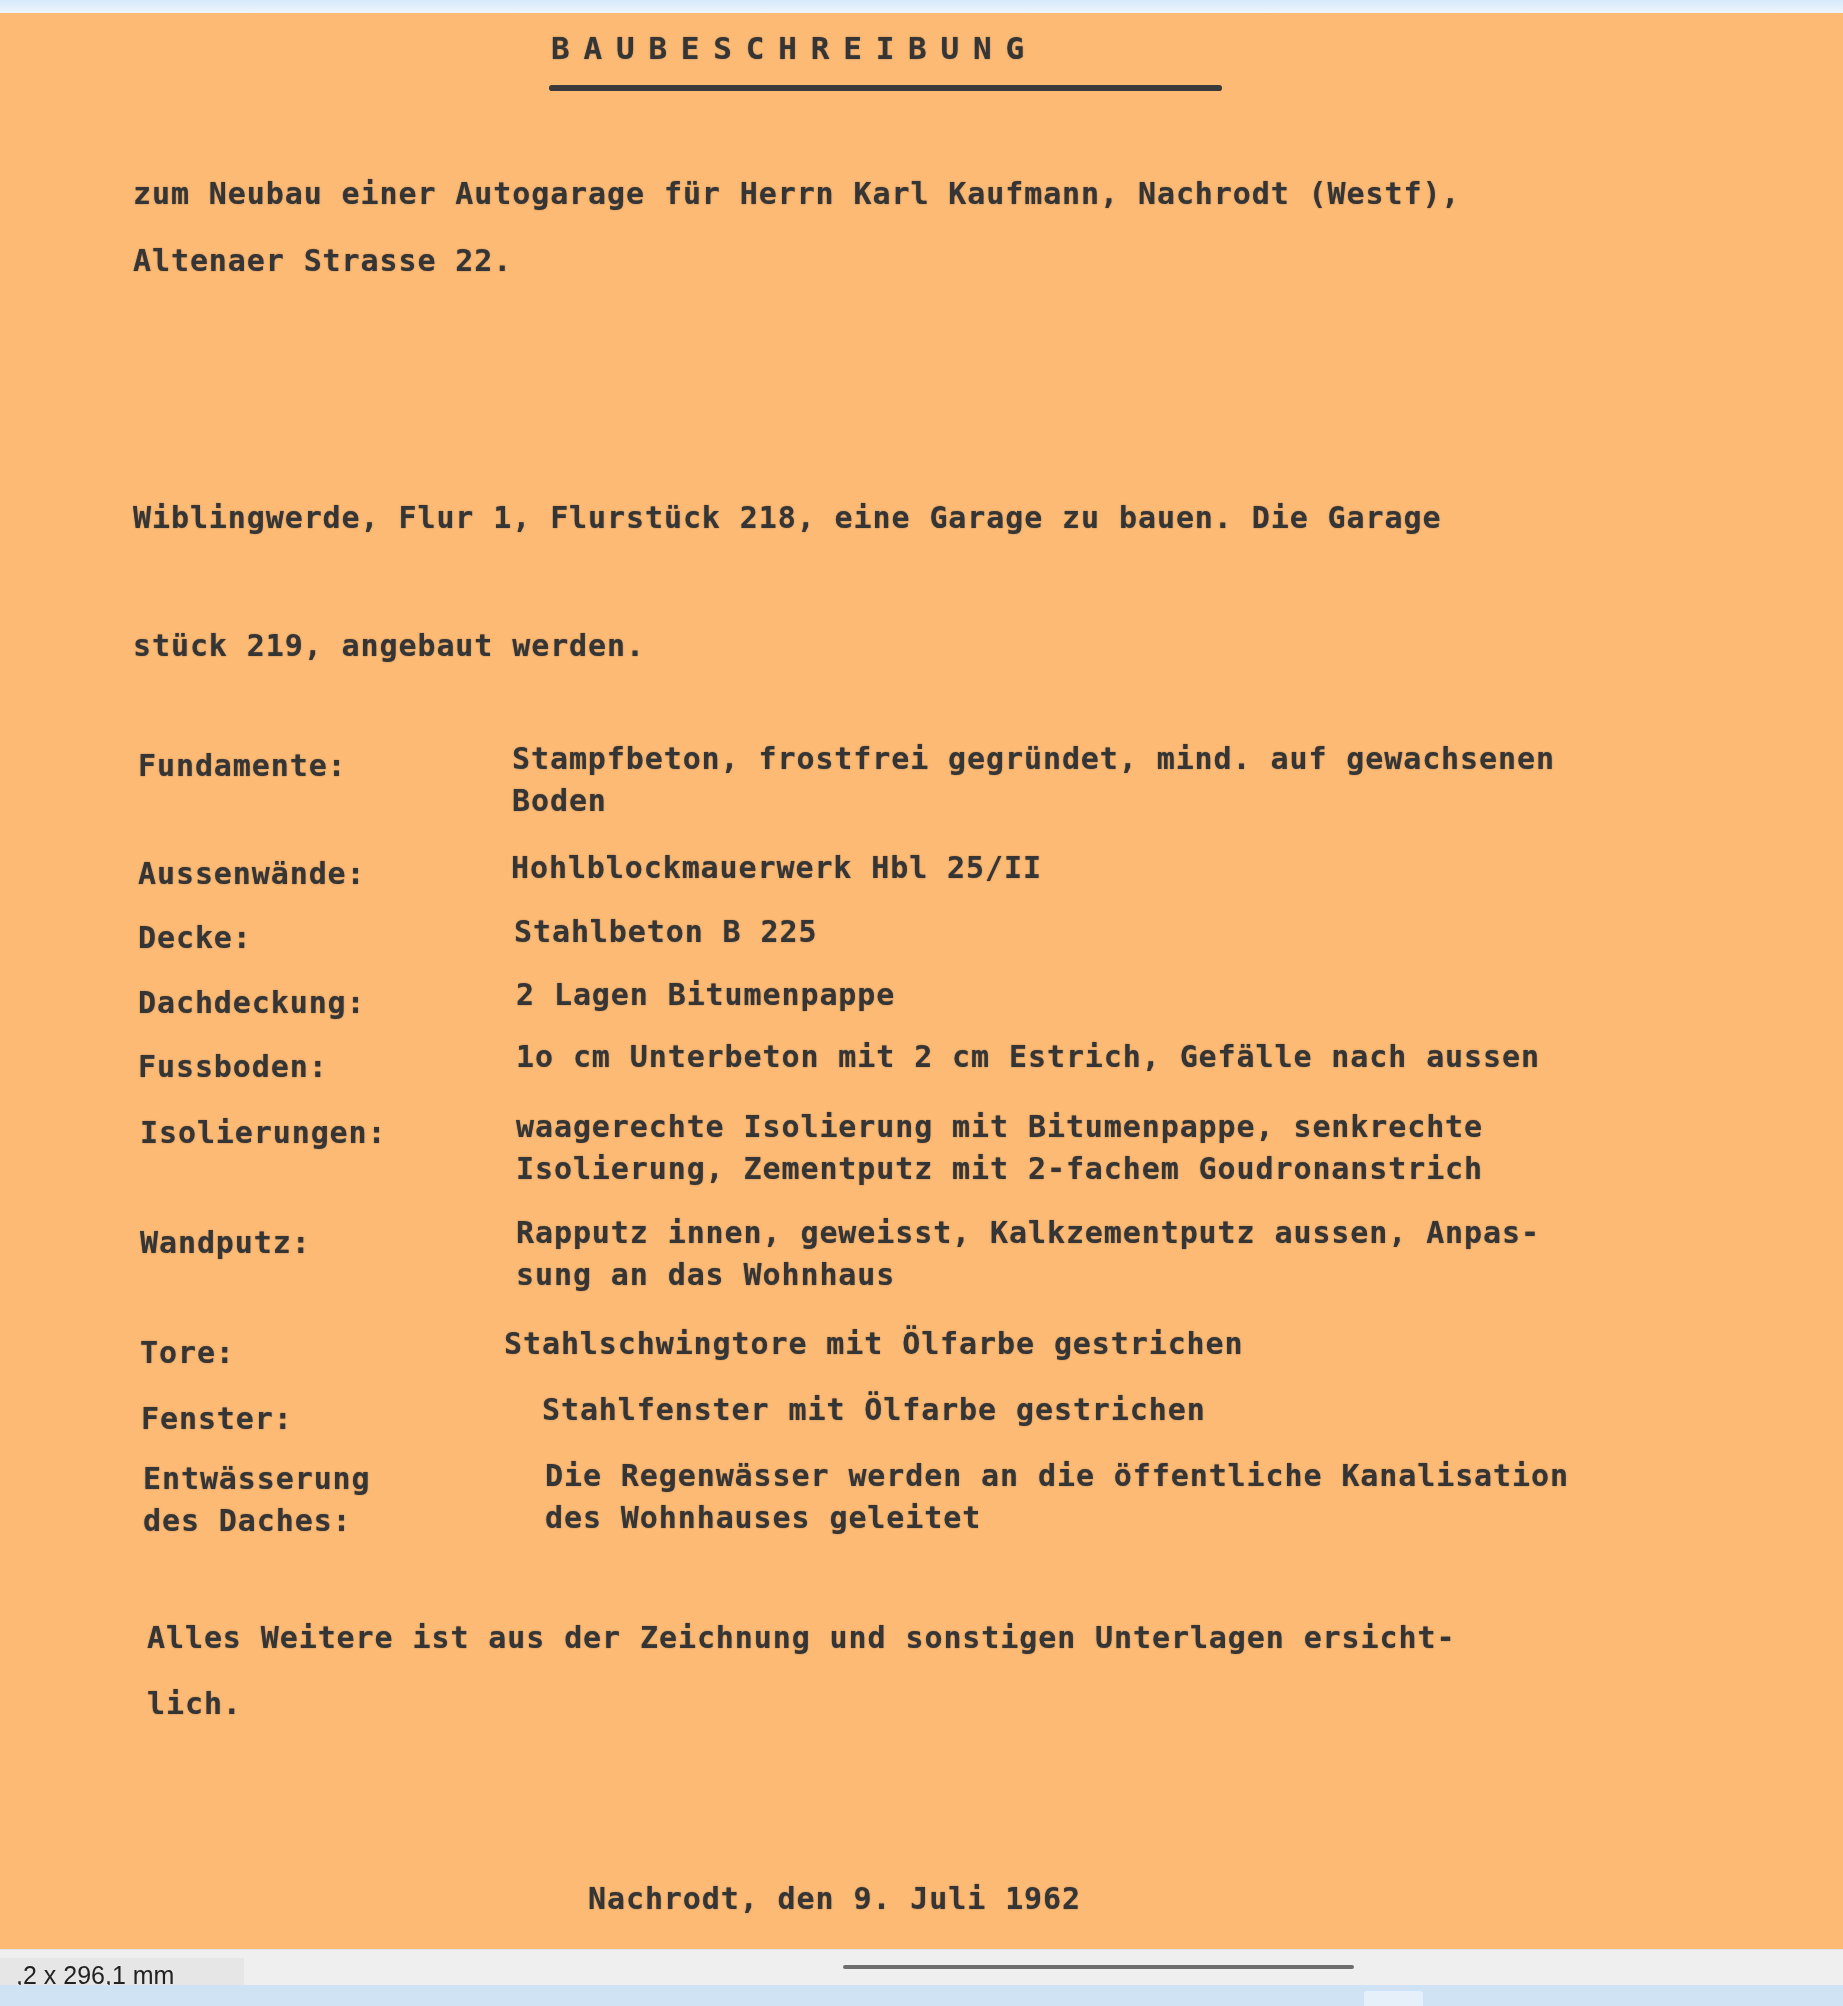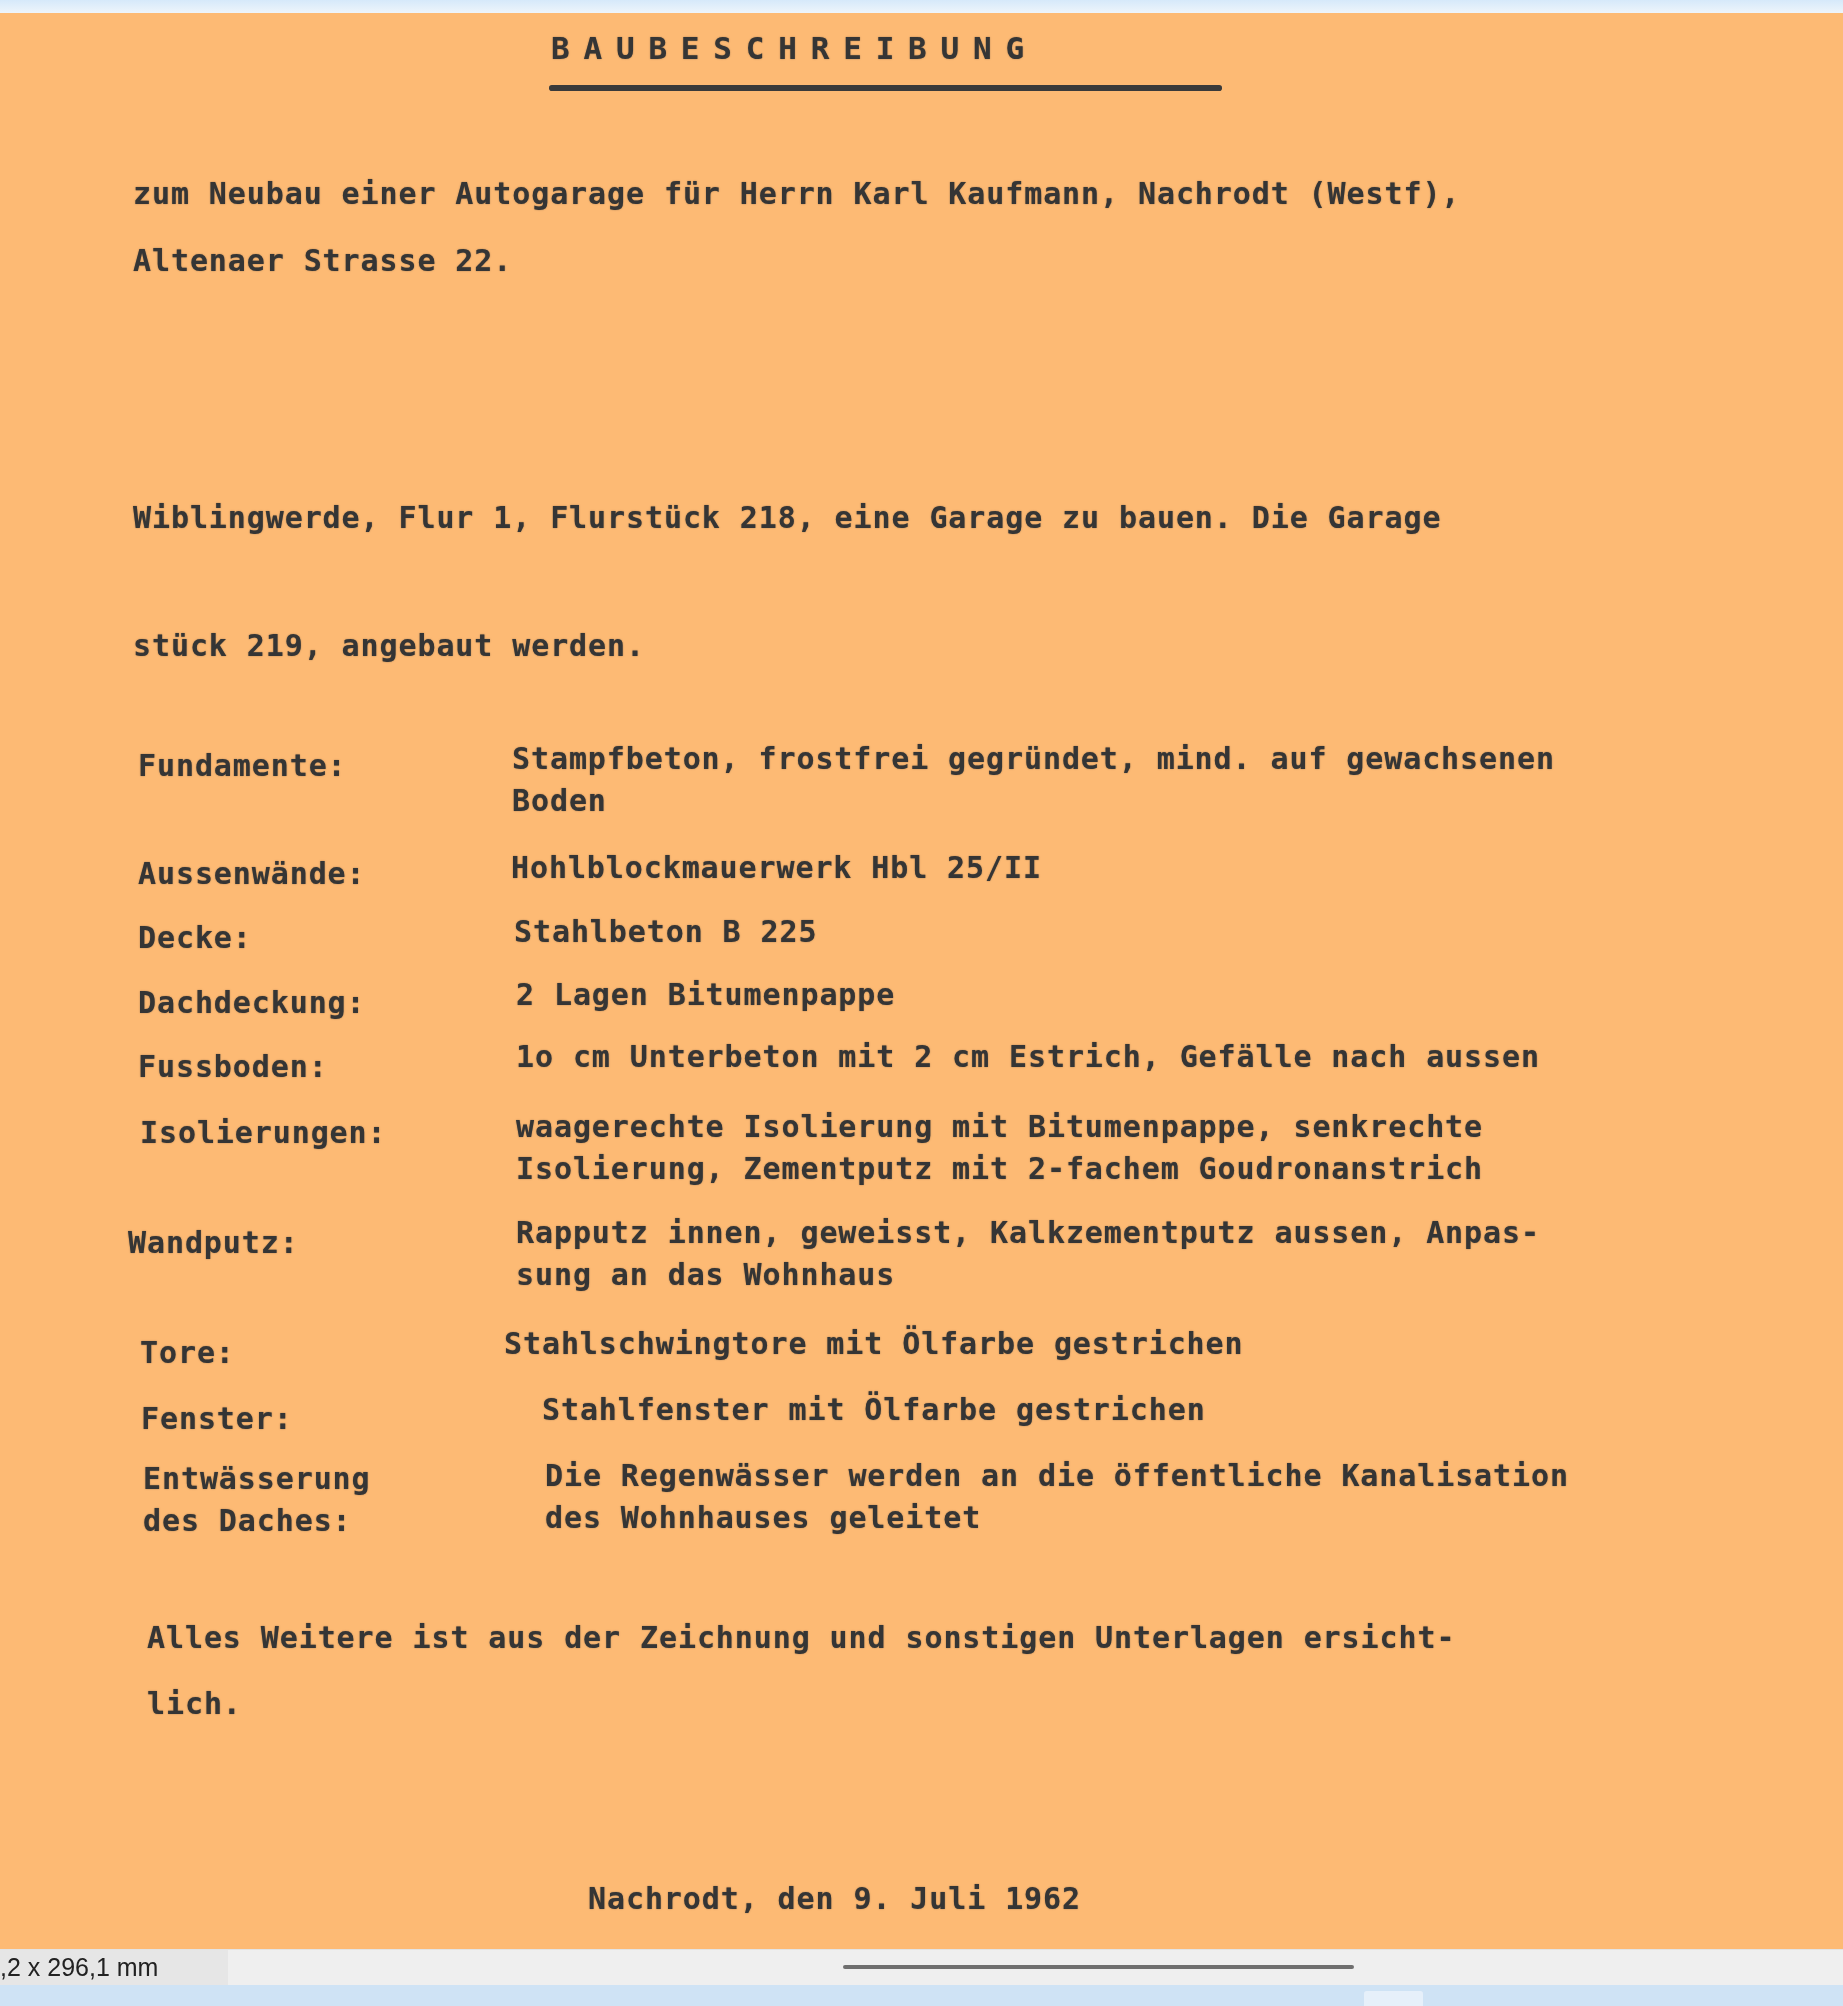--- a/index.html
+++ b/index.html
@@ -6,21 +6,21 @@
     body { width:1843px; height:2007px; overflow:hidden; background:#fdfdf3; position:relative; font-family:"DejaVu Sans Mono", monospace; }
     .top-strip { position:absolute; left:0; top:0; width:1843px; height:13px; background:linear-gradient(#d6e9fa,#eef5fb); }
     .page { position:absolute; left:0; top:13px; width:1843px; height:1936px; background:#fdba74; color:#2f2f2f; }
     .typed { font-family:"DejaVu Sans Mono", monospace; font-weight:bold; color:#353535; letter-spacing:0.9px; text-shadow:0 0 1.4px rgba(40,40,40,.55); }
     .title { position:absolute; left:551px; top:16.5px; font-size:31px; letter-spacing:13.8px; }
     .title-rule { position:absolute; left:549px; top:72px; width:673px; height:5.5px; background:#3a3a3a; border-radius:2.8px; filter:blur(0.6px); }
     .line { position:absolute; font-size:30px; white-space:pre; }
     .spec-label { position:absolute; font-size:30px; white-space:pre; }
     .spec-value { position:absolute; font-size:30px; white-space:pre; line-height:42px; }
     .status-bar { position:absolute; left:0; top:1949px; width:1843px; height:35px; background:#efefef; border-top:0.9px solid #e3e3e3; border-bottom:1.8px solid #b9c8d6; }
-    .status-size { position:absolute; left:0; top:0; width:228px; height:35px; background:#e6e6e6; font-family:"Liberation Sans", sans-serif; font-size:25px; color:#222; line-height:35px; padding-left:0; }
+    .status-size { position:absolute; left:0; top:8px; width:228px; height:35px; background:#e6e6e6; font-family:"Liberation Sans", sans-serif; font-size:25px; color:#222; line-height:35px; padding-left:16px; }
     .hscroll-thumb { position:absolute; left:843px; top:14.7px; width:511px; height:4.6px; background:#6f6f6f; border-radius:2.8px; }
     .taskbar { position:absolute; left:0; top:1985px; width:1843px; height:21px; background:#cfe3f5; }
     .taskbar-btn { position:absolute; left:1364px; top:6.4px; width:59px; height:14.7px; background:#e6f0fa; border-radius:2.8px 2.8px 0 0; }
   </style>
 </head>
 <body>
 
 <div class="top-strip"></div>
 
 <div class="page">
@@ -47,21 +47,21 @@
     <div class="typed spec-label" style="left:138px;top:972px;">Dachdeckung:</div>
     <div class="typed spec-value" style="left:516px;top:961px;">2 Lagen Bitumenpappe</div>
 
     <div class="typed spec-label" style="left:138px;top:1036px;">Fussboden:</div>
     <div class="typed spec-value" style="left:516px;top:1023px;">1o cm Unterbeton mit 2 cm Estrich, Gefälle nach aussen</div>
 
     <div class="typed spec-label" style="left:140px;top:1102px;">Isolierungen:</div>
     <div class="typed spec-value" style="left:516px;top:1093px;">waagerechte Isolierung mit Bitumenpappe, senkrechte
 Isolierung, Zementputz mit 2-fachem Goudronanstrich</div>
 
-    <div class="typed spec-label" style="left:128px;top:1212px;">Wandputz:</div>
+    <div class="typed spec-label" style="left:140px;top:1212px;">Wandputz:</div>
     <div class="typed spec-value" style="left:516px;top:1199px;">Rapputz innen, geweisst, Kalkzementputz aussen, Anpas-
 sung an das Wohnhaus</div>
 
     <div class="typed spec-label" style="left:140px;top:1322px;">Tore:</div>
     <div class="typed spec-value" style="left:504px;top:1310px;">Stahlschwingtore mit Ölfarbe gestrichen</div>
 
     <div class="typed spec-label" style="left:141px;top:1388px;">Fenster:</div>
     <div class="typed spec-value" style="left:523px;top:1376px;"> Stahlfenster mit Ölfarbe gestrichen</div>
 
     <div class="typed spec-value" style="left:143px;top:1445px;">Entwässerung

